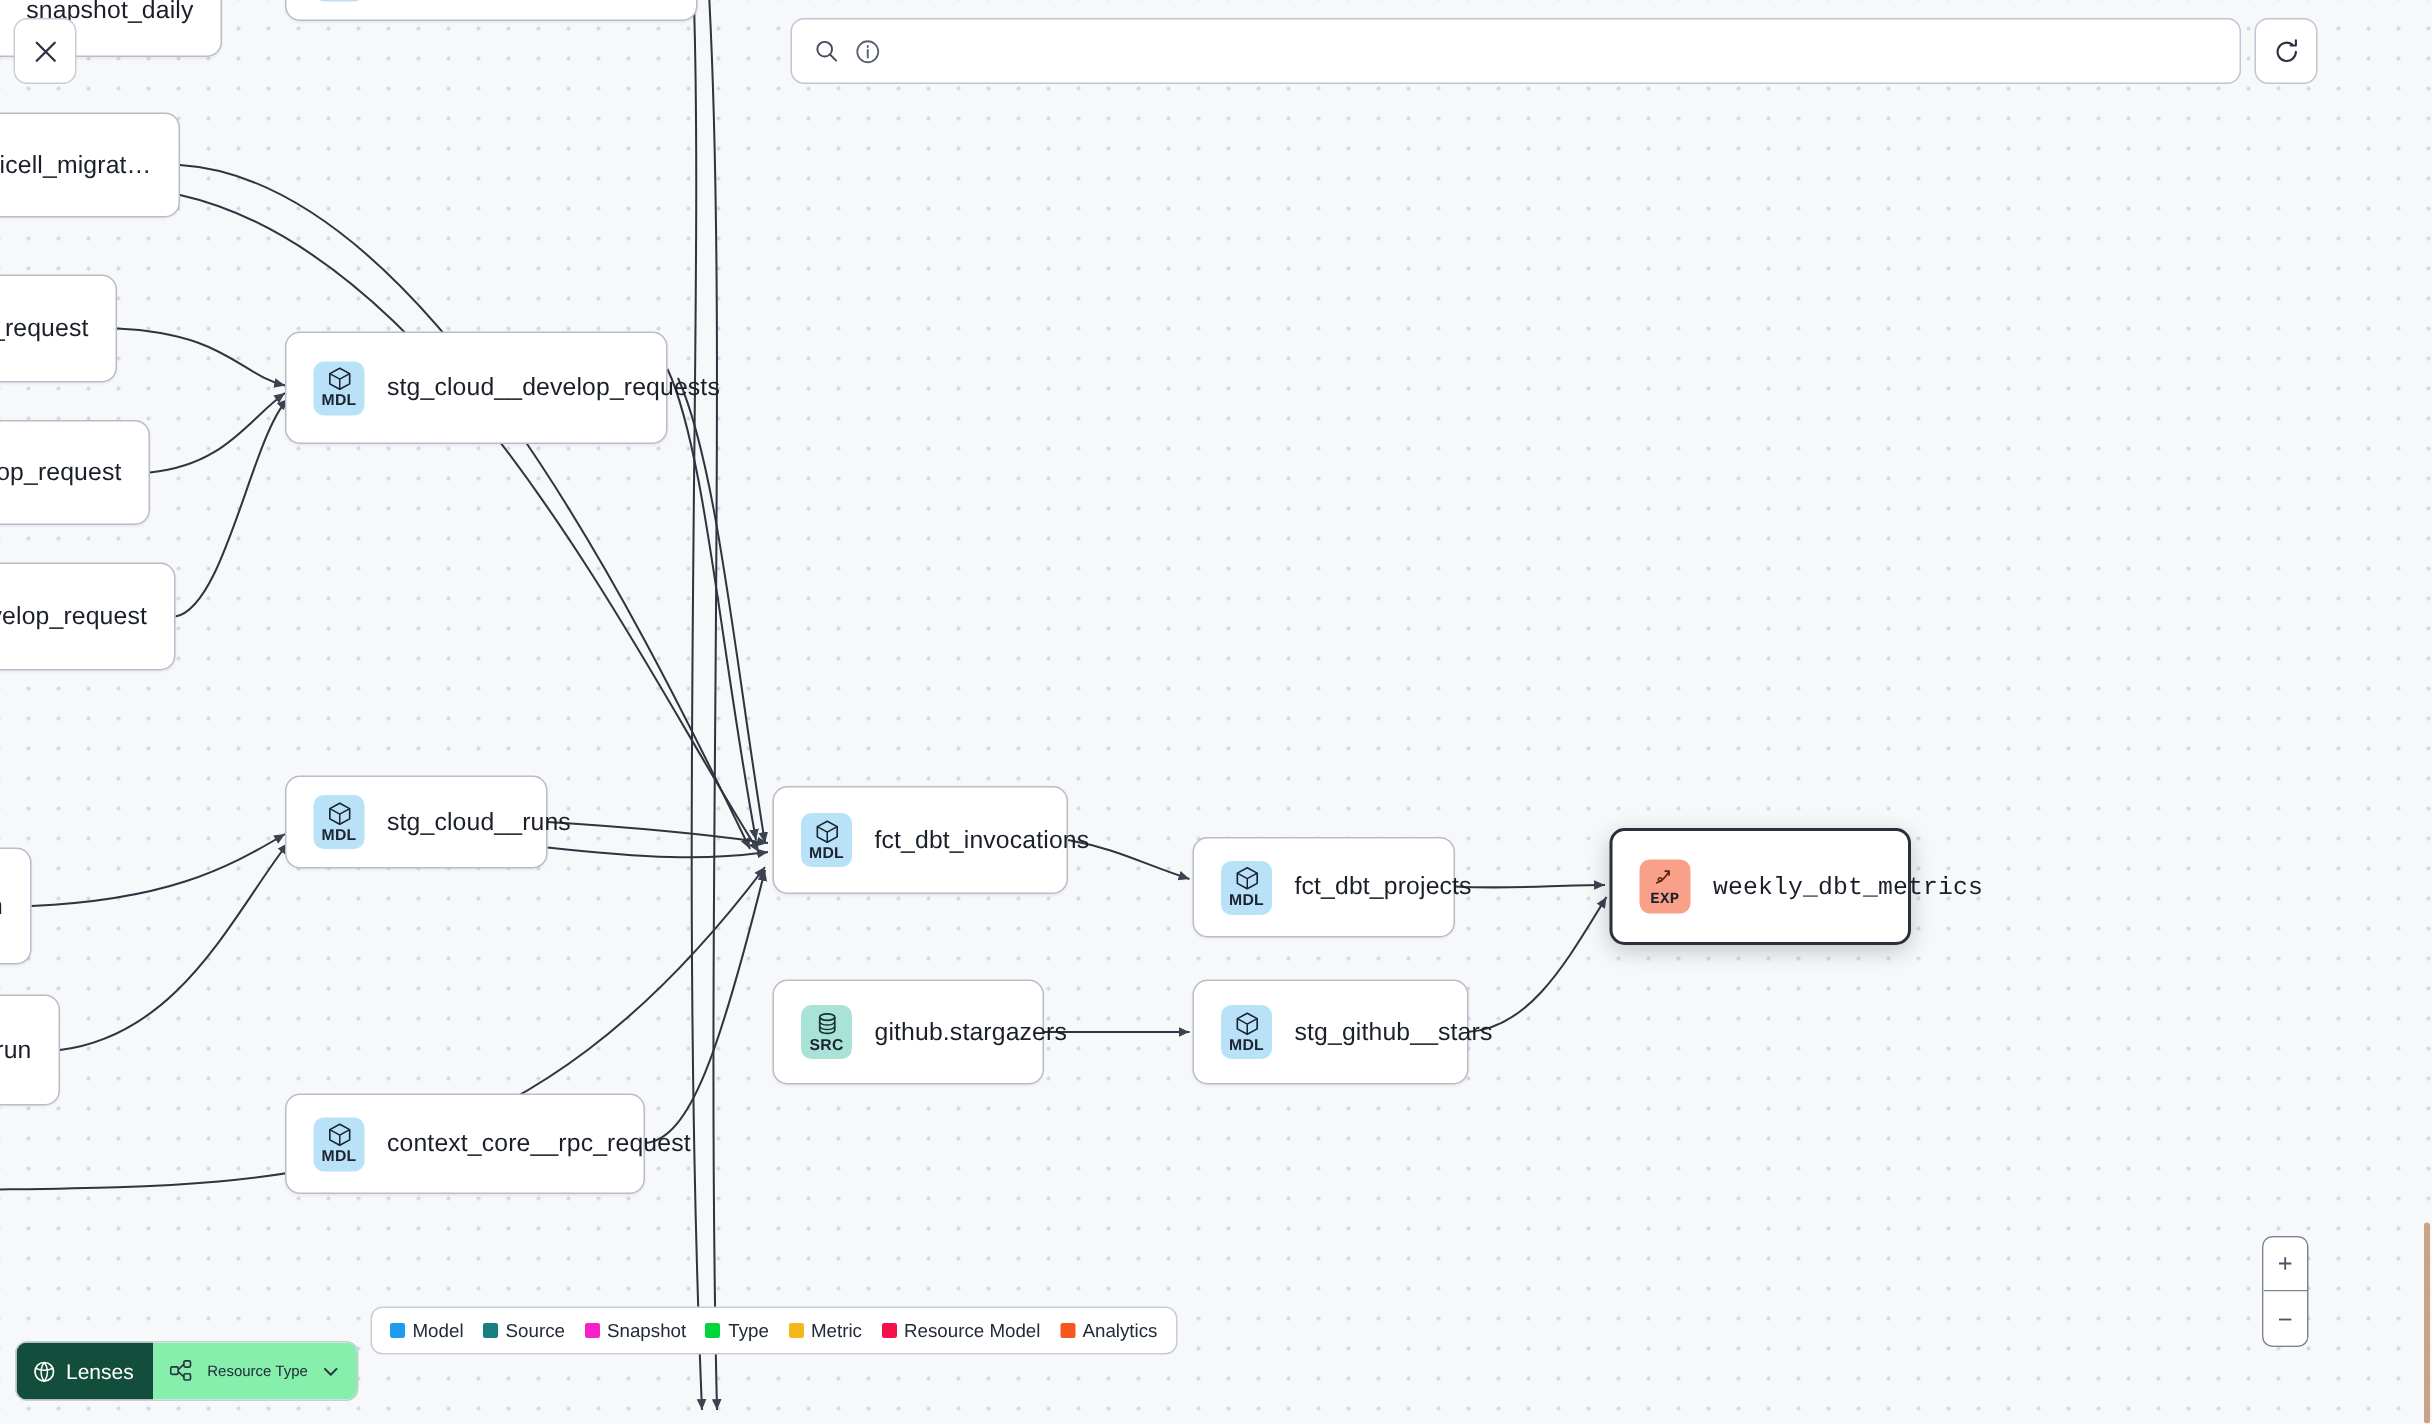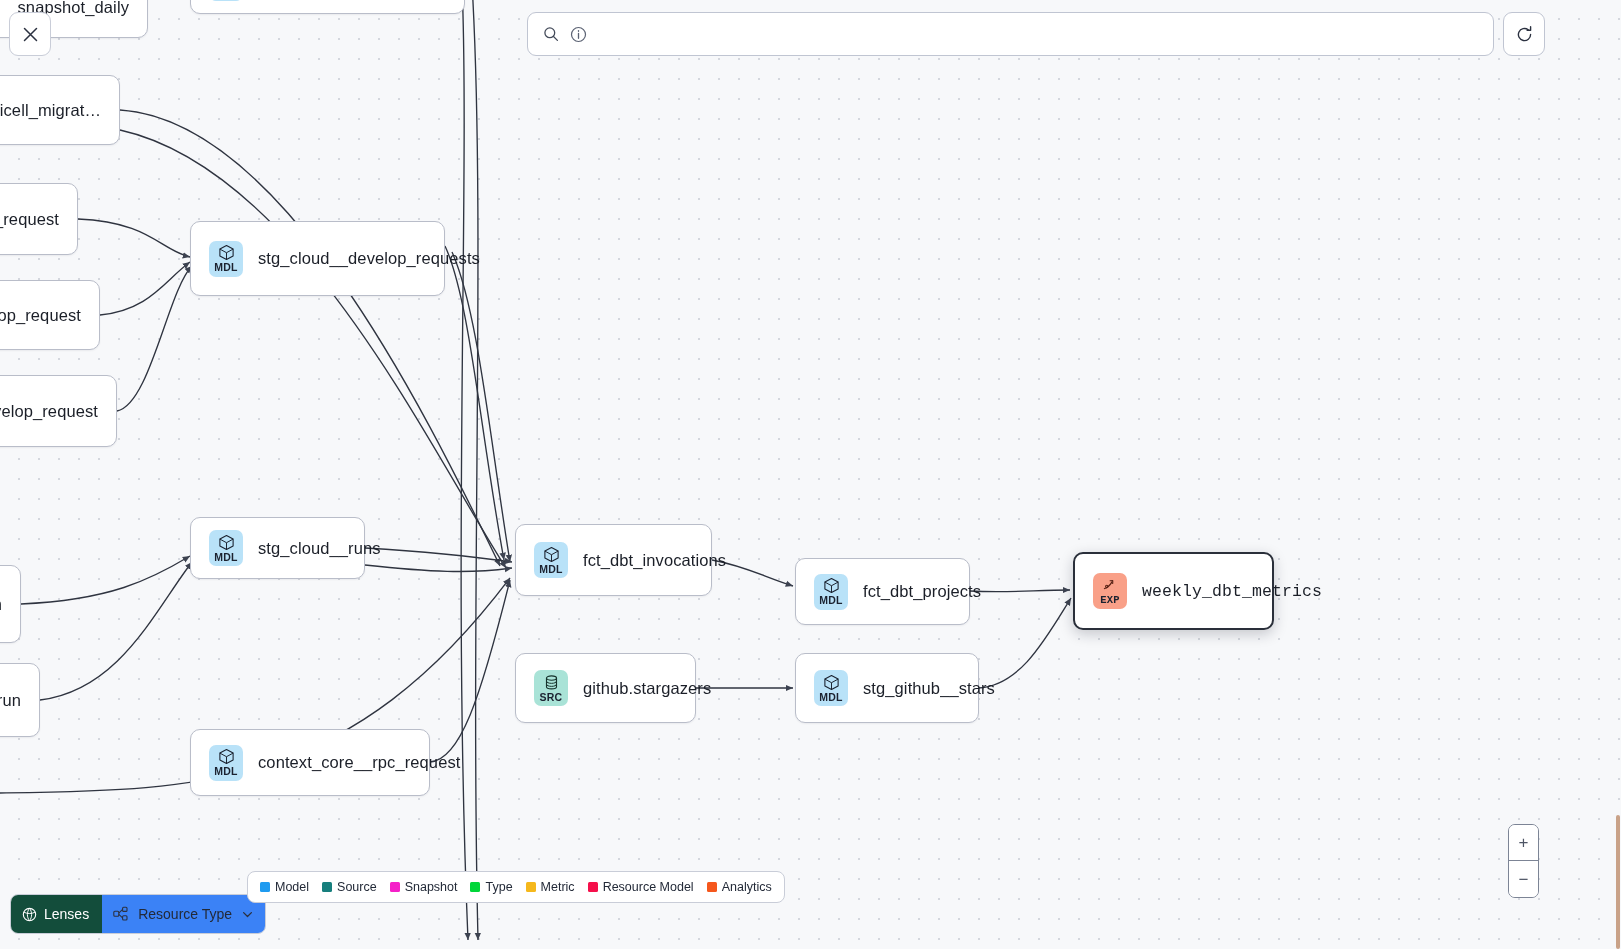--- a/index.html
+++ b/index.html
@@ -135,25 +135,25 @@
   }
   .lenses-btn {
     background: #134D3B;
     color: #fff;
     display: flex; align-items: center; gap: 7px;
     padding: 0 13px 0 11px;
     font-size: 14px;
     cursor: pointer;
   }
   .restype-btn {
-    background: #3b82f6;
+    background: #86efac;
     color: #232A38;
     display: flex; align-items: center; gap: 9px;
     padding: 0 11px;
-    font-size: 14px;
+    font-size: 10px;
     cursor: pointer;
   }
   .legend {
     position: absolute; left: 247px; top: 871px;
     height: 32px;
     background: #fff;
     border: 1px solid #C9CDD8;
     border-radius: 8px;
     display: flex; align-items: center;
     padding: 0 12px;

